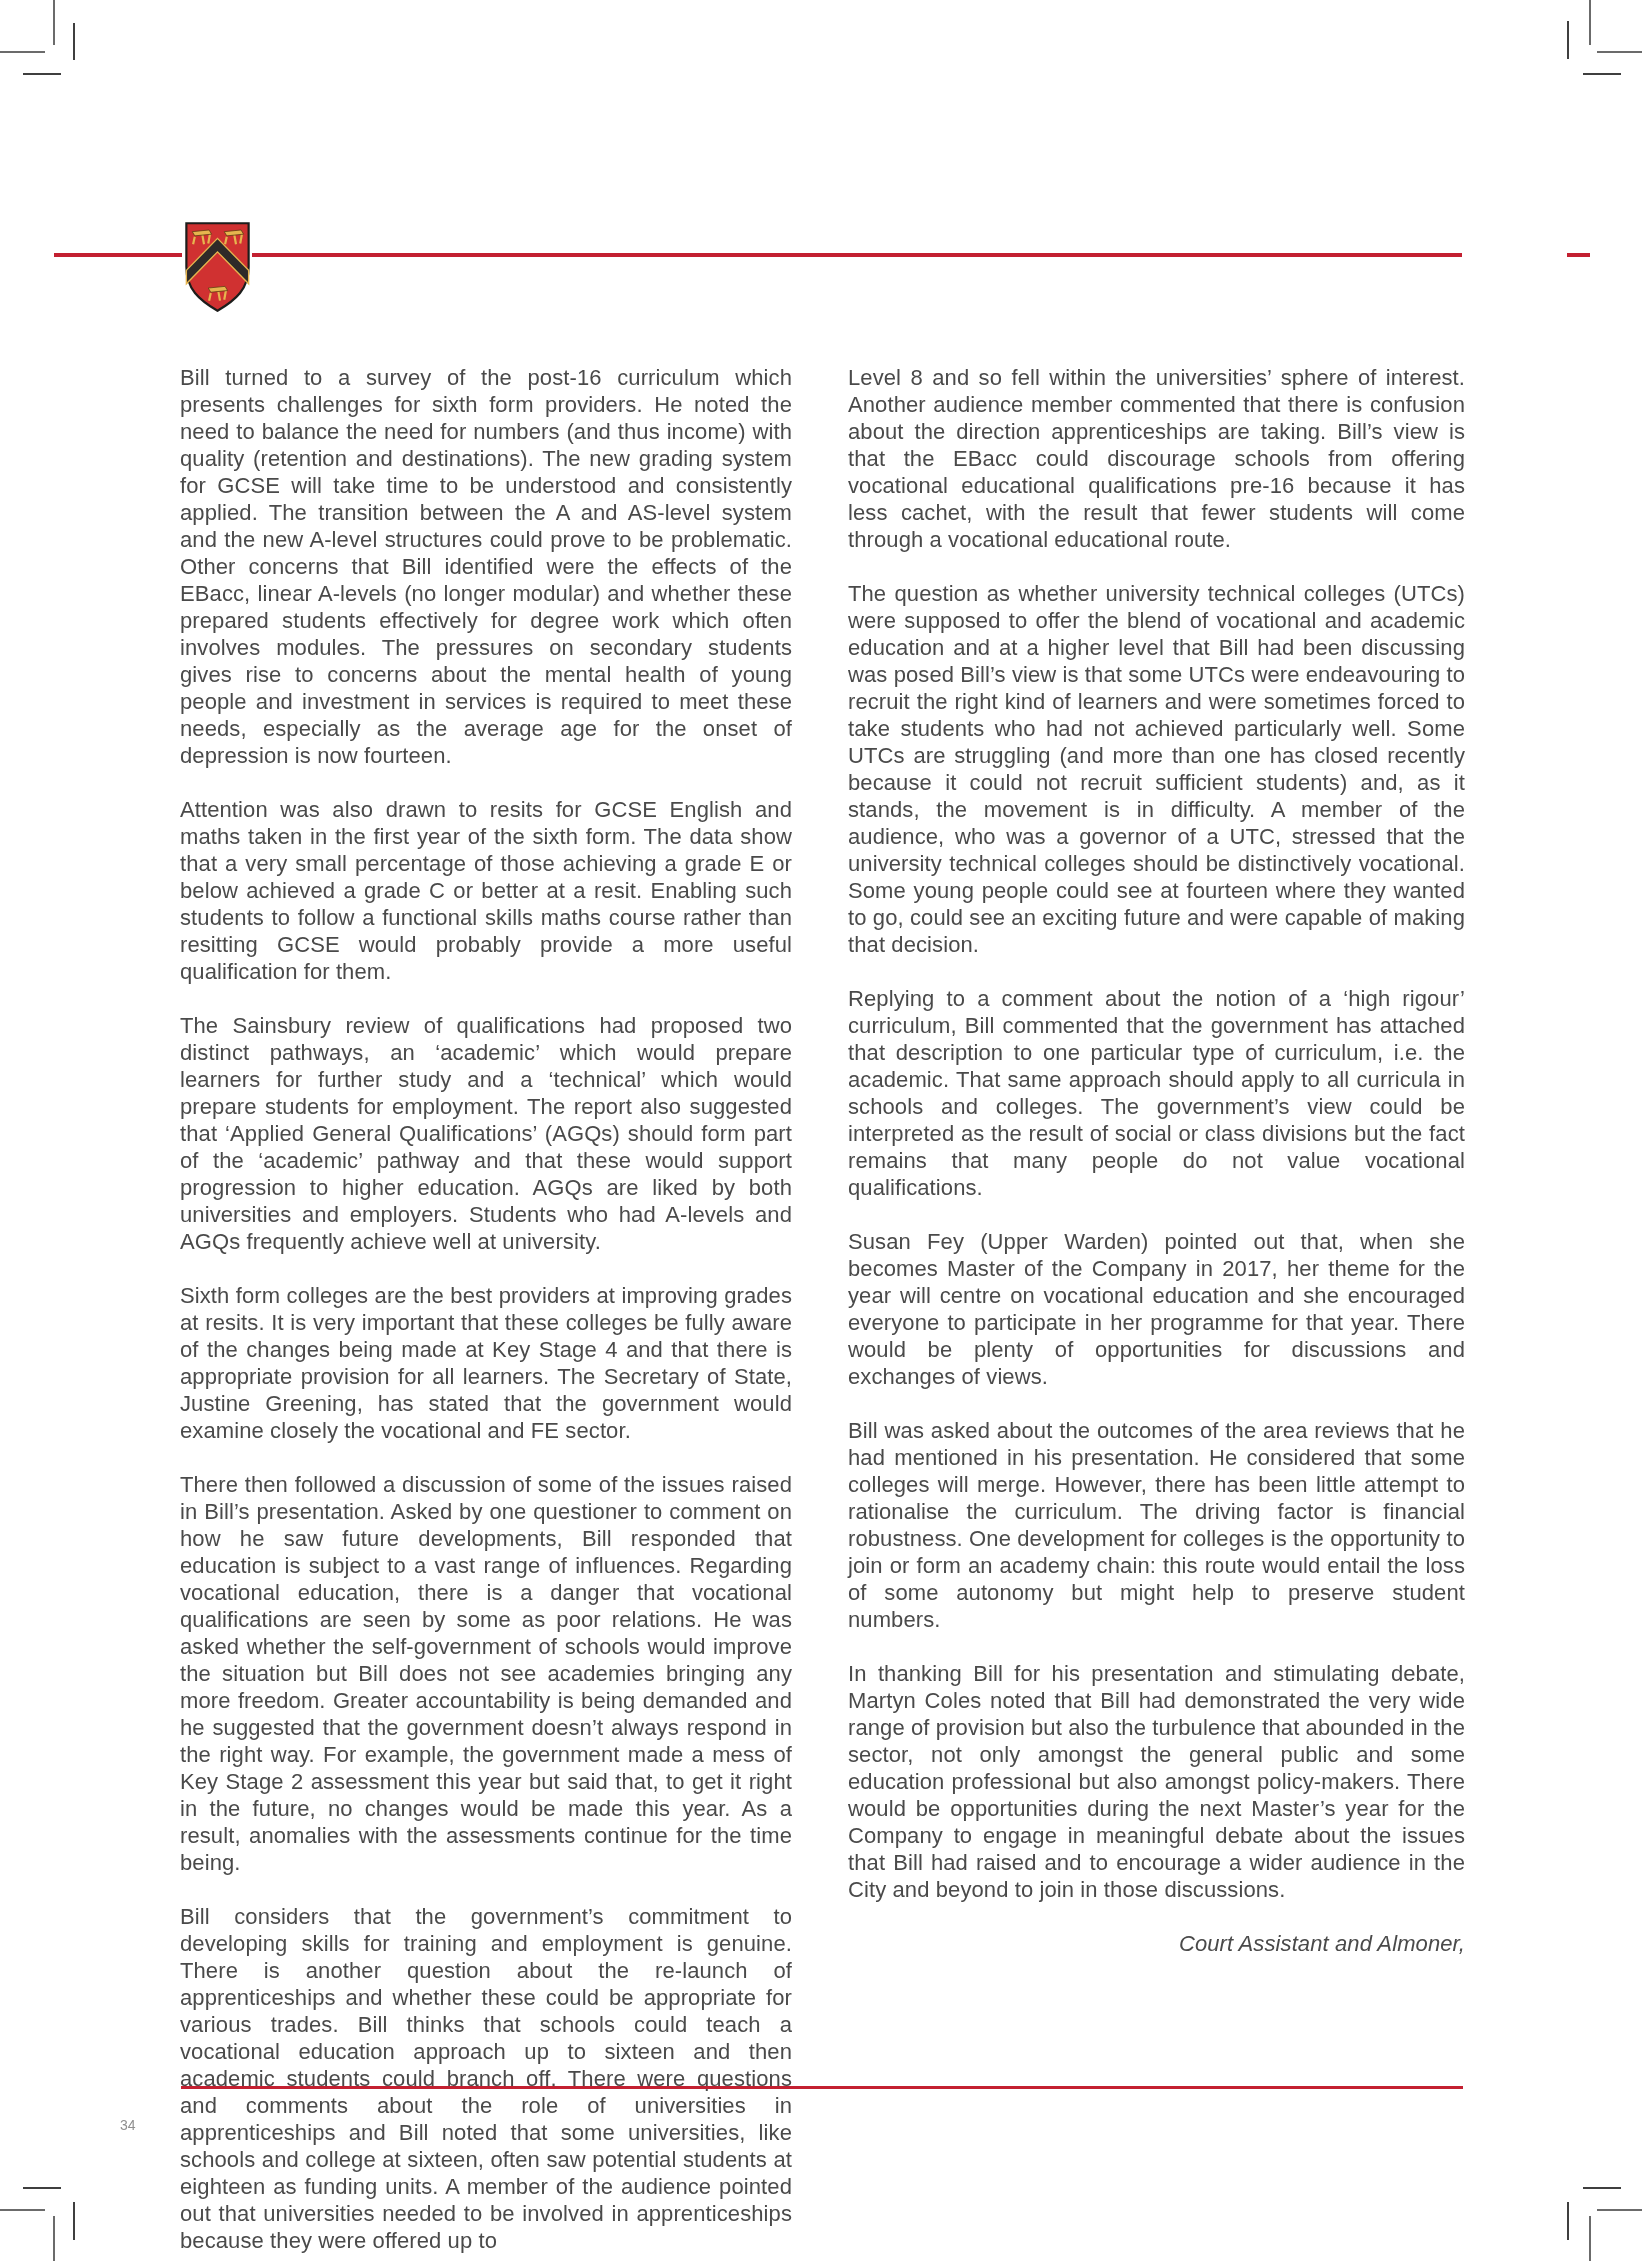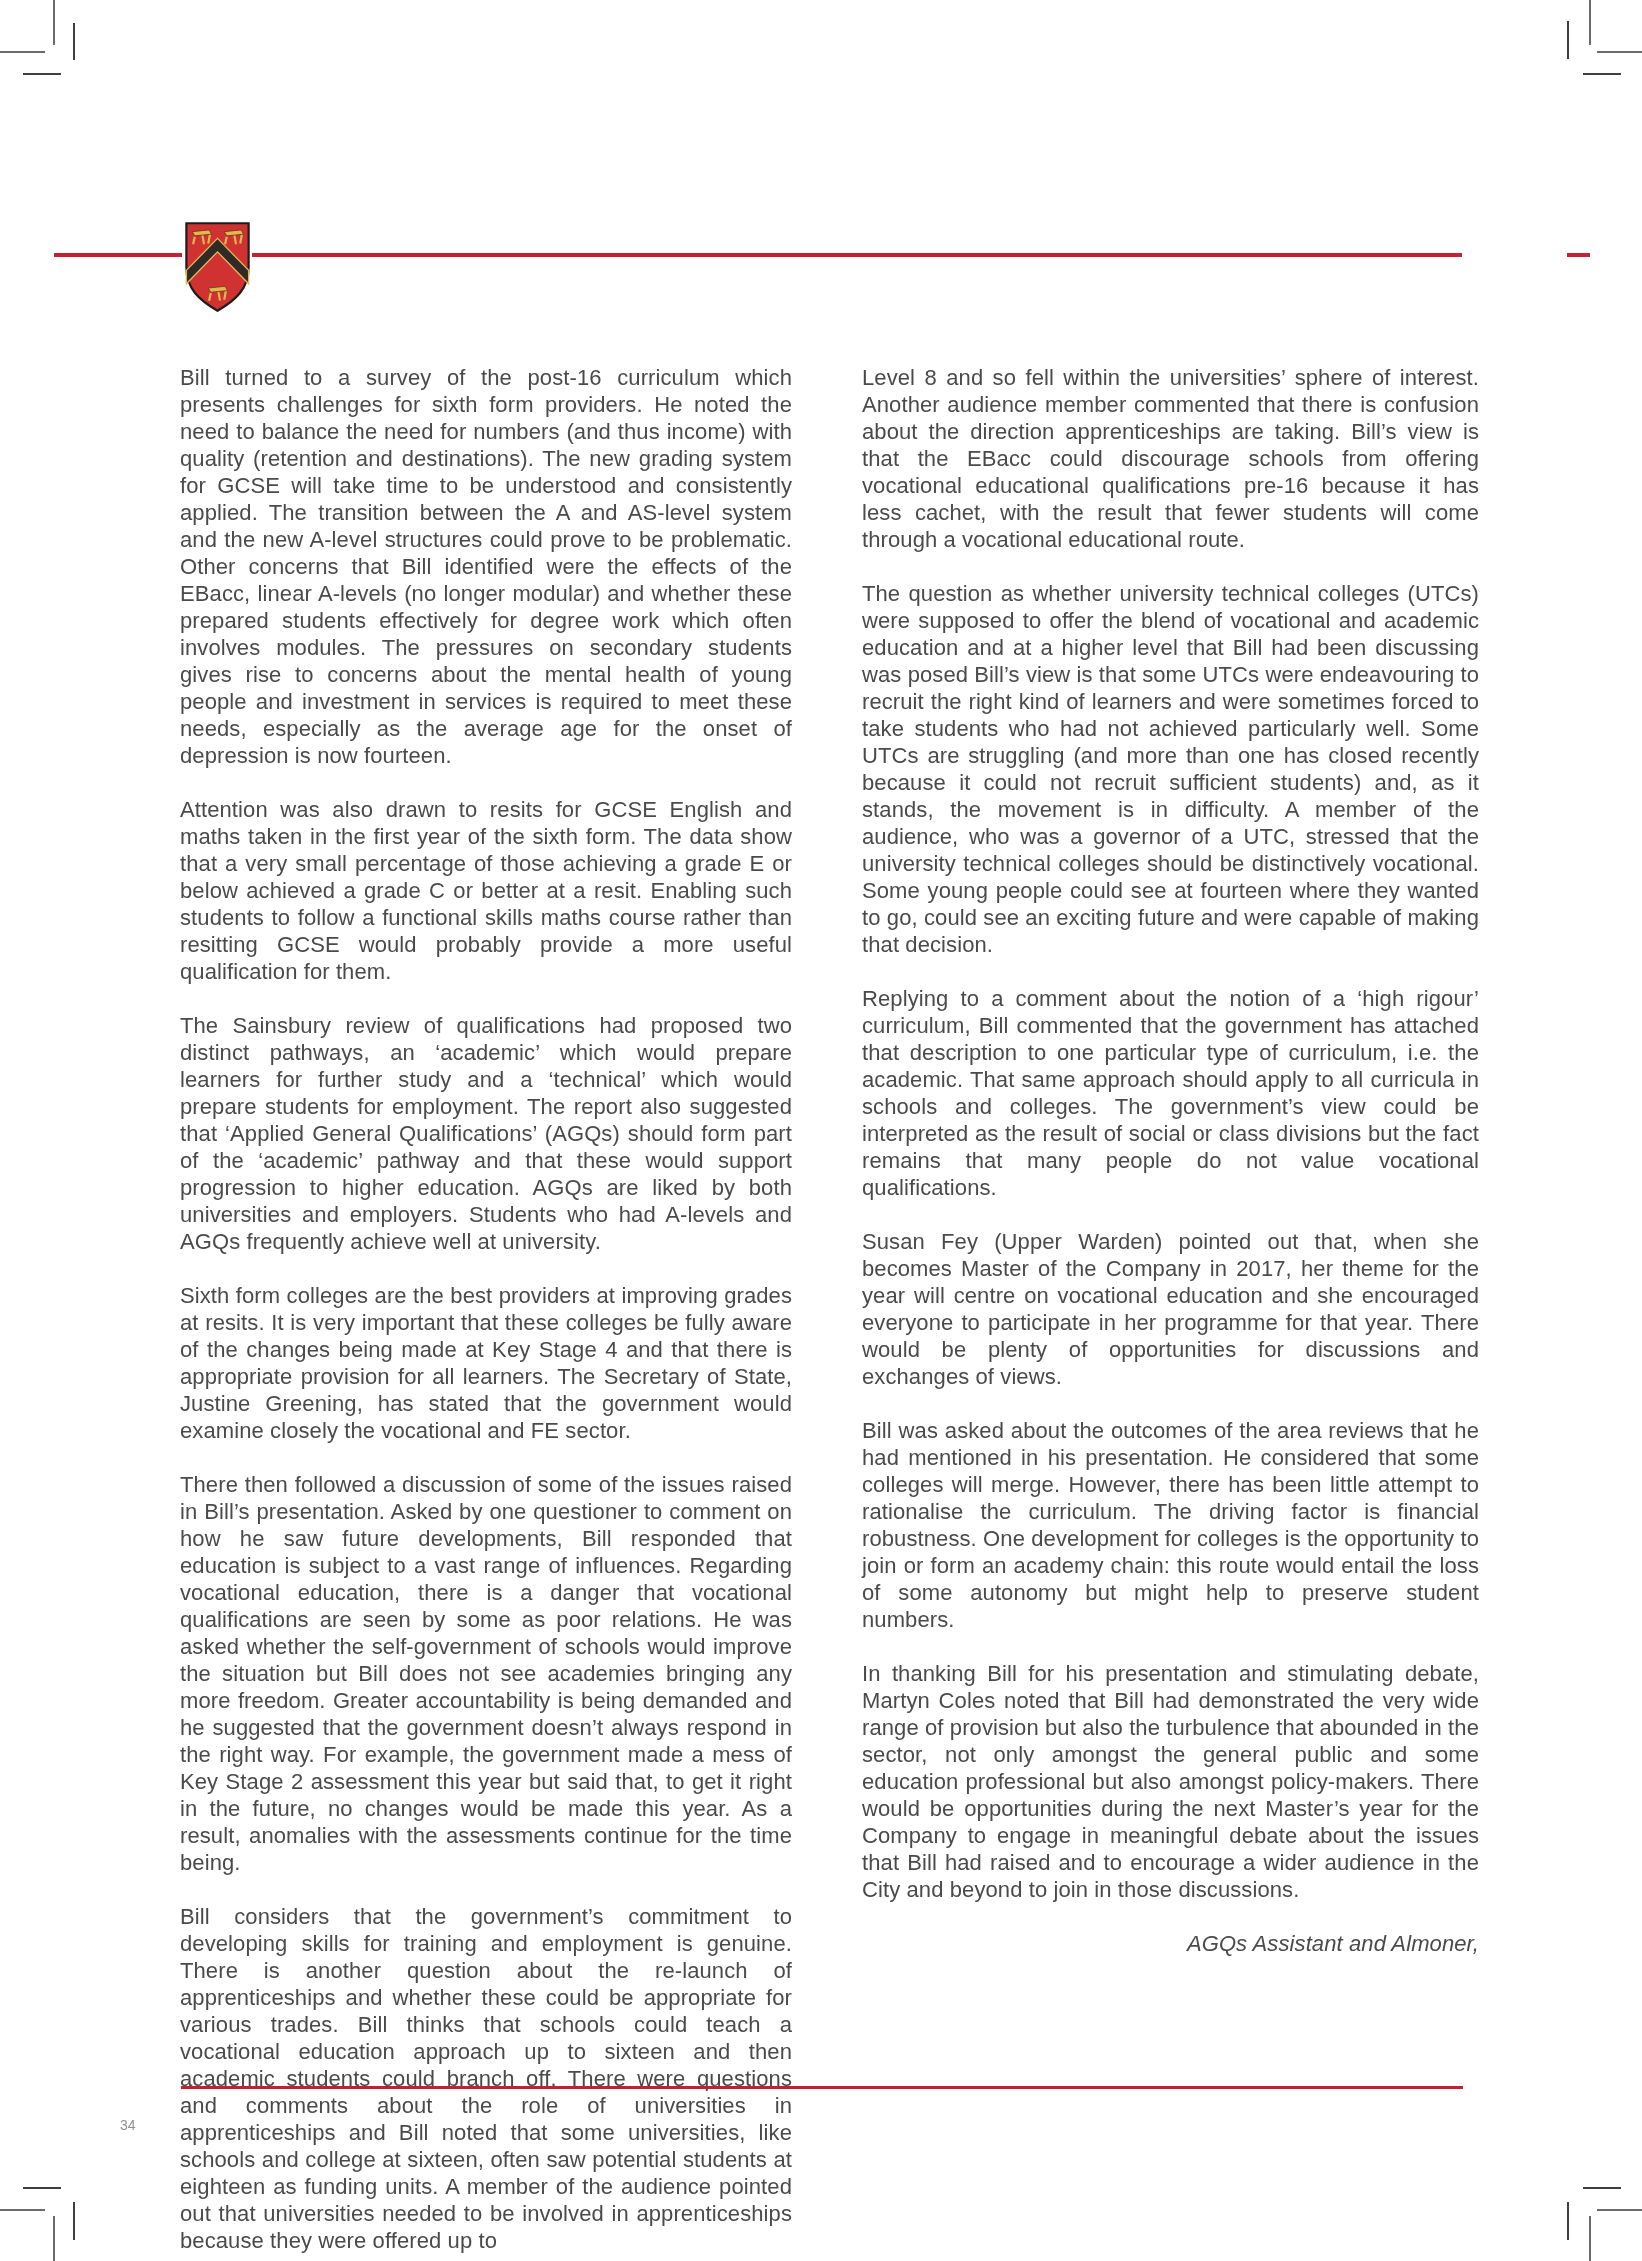--- a/index.html
+++ b/index.html
@@ -32,21 +32,21 @@
 
   
   .col {
     position: absolute; top: 364px;
     font-size: 22px; line-height: 27px;
     color: var(--text, #4a4a4a);
     text-align: justify;
     letter-spacing: 0.1px;
   }
   .col-left  { left: 180px;  width: 612px; }
-  .col-right { left: 848px; width: 617px; margin-left: 14px; }
+  .col-right { left: 848px; width: 617px; }
   .col p { margin: 0 0 27px 0; }
   .col p:last-child { margin-bottom: 0; margin-top: 11px; }
 
   .signature {
     text-align: right; font-style: italic; margin-top: 27px;
     color: var(--text, #4a4a4a);
   }
   .signature div { line-height: 27px; }
 
   .page-number {
@@ -116,21 +116,21 @@
   </div>
 
   <div class="col col-right">
     <p>Level 8 and so fell within the universities’ sphere of interest. Another audience member commented that there is confusion about the direction apprenticeships are taking. Bill’s view is that the EBacc could discourage schools from offering vocational educational qualifications pre-16 because it has less cachet, with the result that fewer students will come through a vocational educational route.</p>
     <p>The question as whether university technical colleges (UTCs) were supposed to offer the blend of vocational and academic education and at a higher level that Bill had been discussing was posed Bill’s view is that some UTCs were endeavouring to recruit the right kind of learners and were sometimes forced to take students who had not achieved particularly well. Some UTCs are struggling (and more than one has closed recently because it could not recruit sufficient students) and, as it stands, the movement is in difficulty. A member of the audience, who was a governor of a UTC, stressed that the university technical colleges should be distinctively vocational. Some young people could see at fourteen where they wanted to go, could see an exciting future and were capable of making that decision.</p>
     <p>Replying to a comment about the notion of a ‘high rigour’ curriculum, Bill commented that the government has attached that description to one particular type of curriculum, i.e. the academic.  That same approach should apply to all curricula in schools and colleges. The government’s view could be interpreted as the result of social or class divisions but the fact remains that many people do not value vocational qualifications.</p>
     <p>Susan Fey (Upper Warden) pointed out that, when she becomes Master of the Company in 2017, her theme for the year will centre on vocational education and she encouraged everyone to participate in her programme for that year. There would be plenty of opportunities for discussions and exchanges of views.</p>
     <p>Bill was asked about the outcomes of the area reviews that he had mentioned in his presentation. He considered that some colleges will merge. However, there has been little attempt to rationalise the curriculum. The driving factor is financial robustness. One development for colleges is the opportunity to join or form an academy chain: this route would entail the loss of some autonomy but might help to preserve student numbers.</p>
     <p>In thanking Bill for his presentation and stimulating debate, Martyn Coles noted that Bill had demonstrated the very wide range of provision but also the turbulence that abounded in the sector, not only amongst the general public and some education professional but also amongst policy-makers. There would be opportunities during the next Master’s year for the Company to engage in meaningful debate about the issues that Bill had raised and to encourage a wider audience in the City and beyond to join in those discussions.</p>
     <div class="signature">
-      <div>AGQs Assistant and Almoner,</div>
+      <div>Court Assistant and Almoner,</div>
     </div>
   </div>
 
   <div class="rule rule-footer"></div>
   <div class="page-number">34</div>
 
 </div>
 
 
 </body></html>

